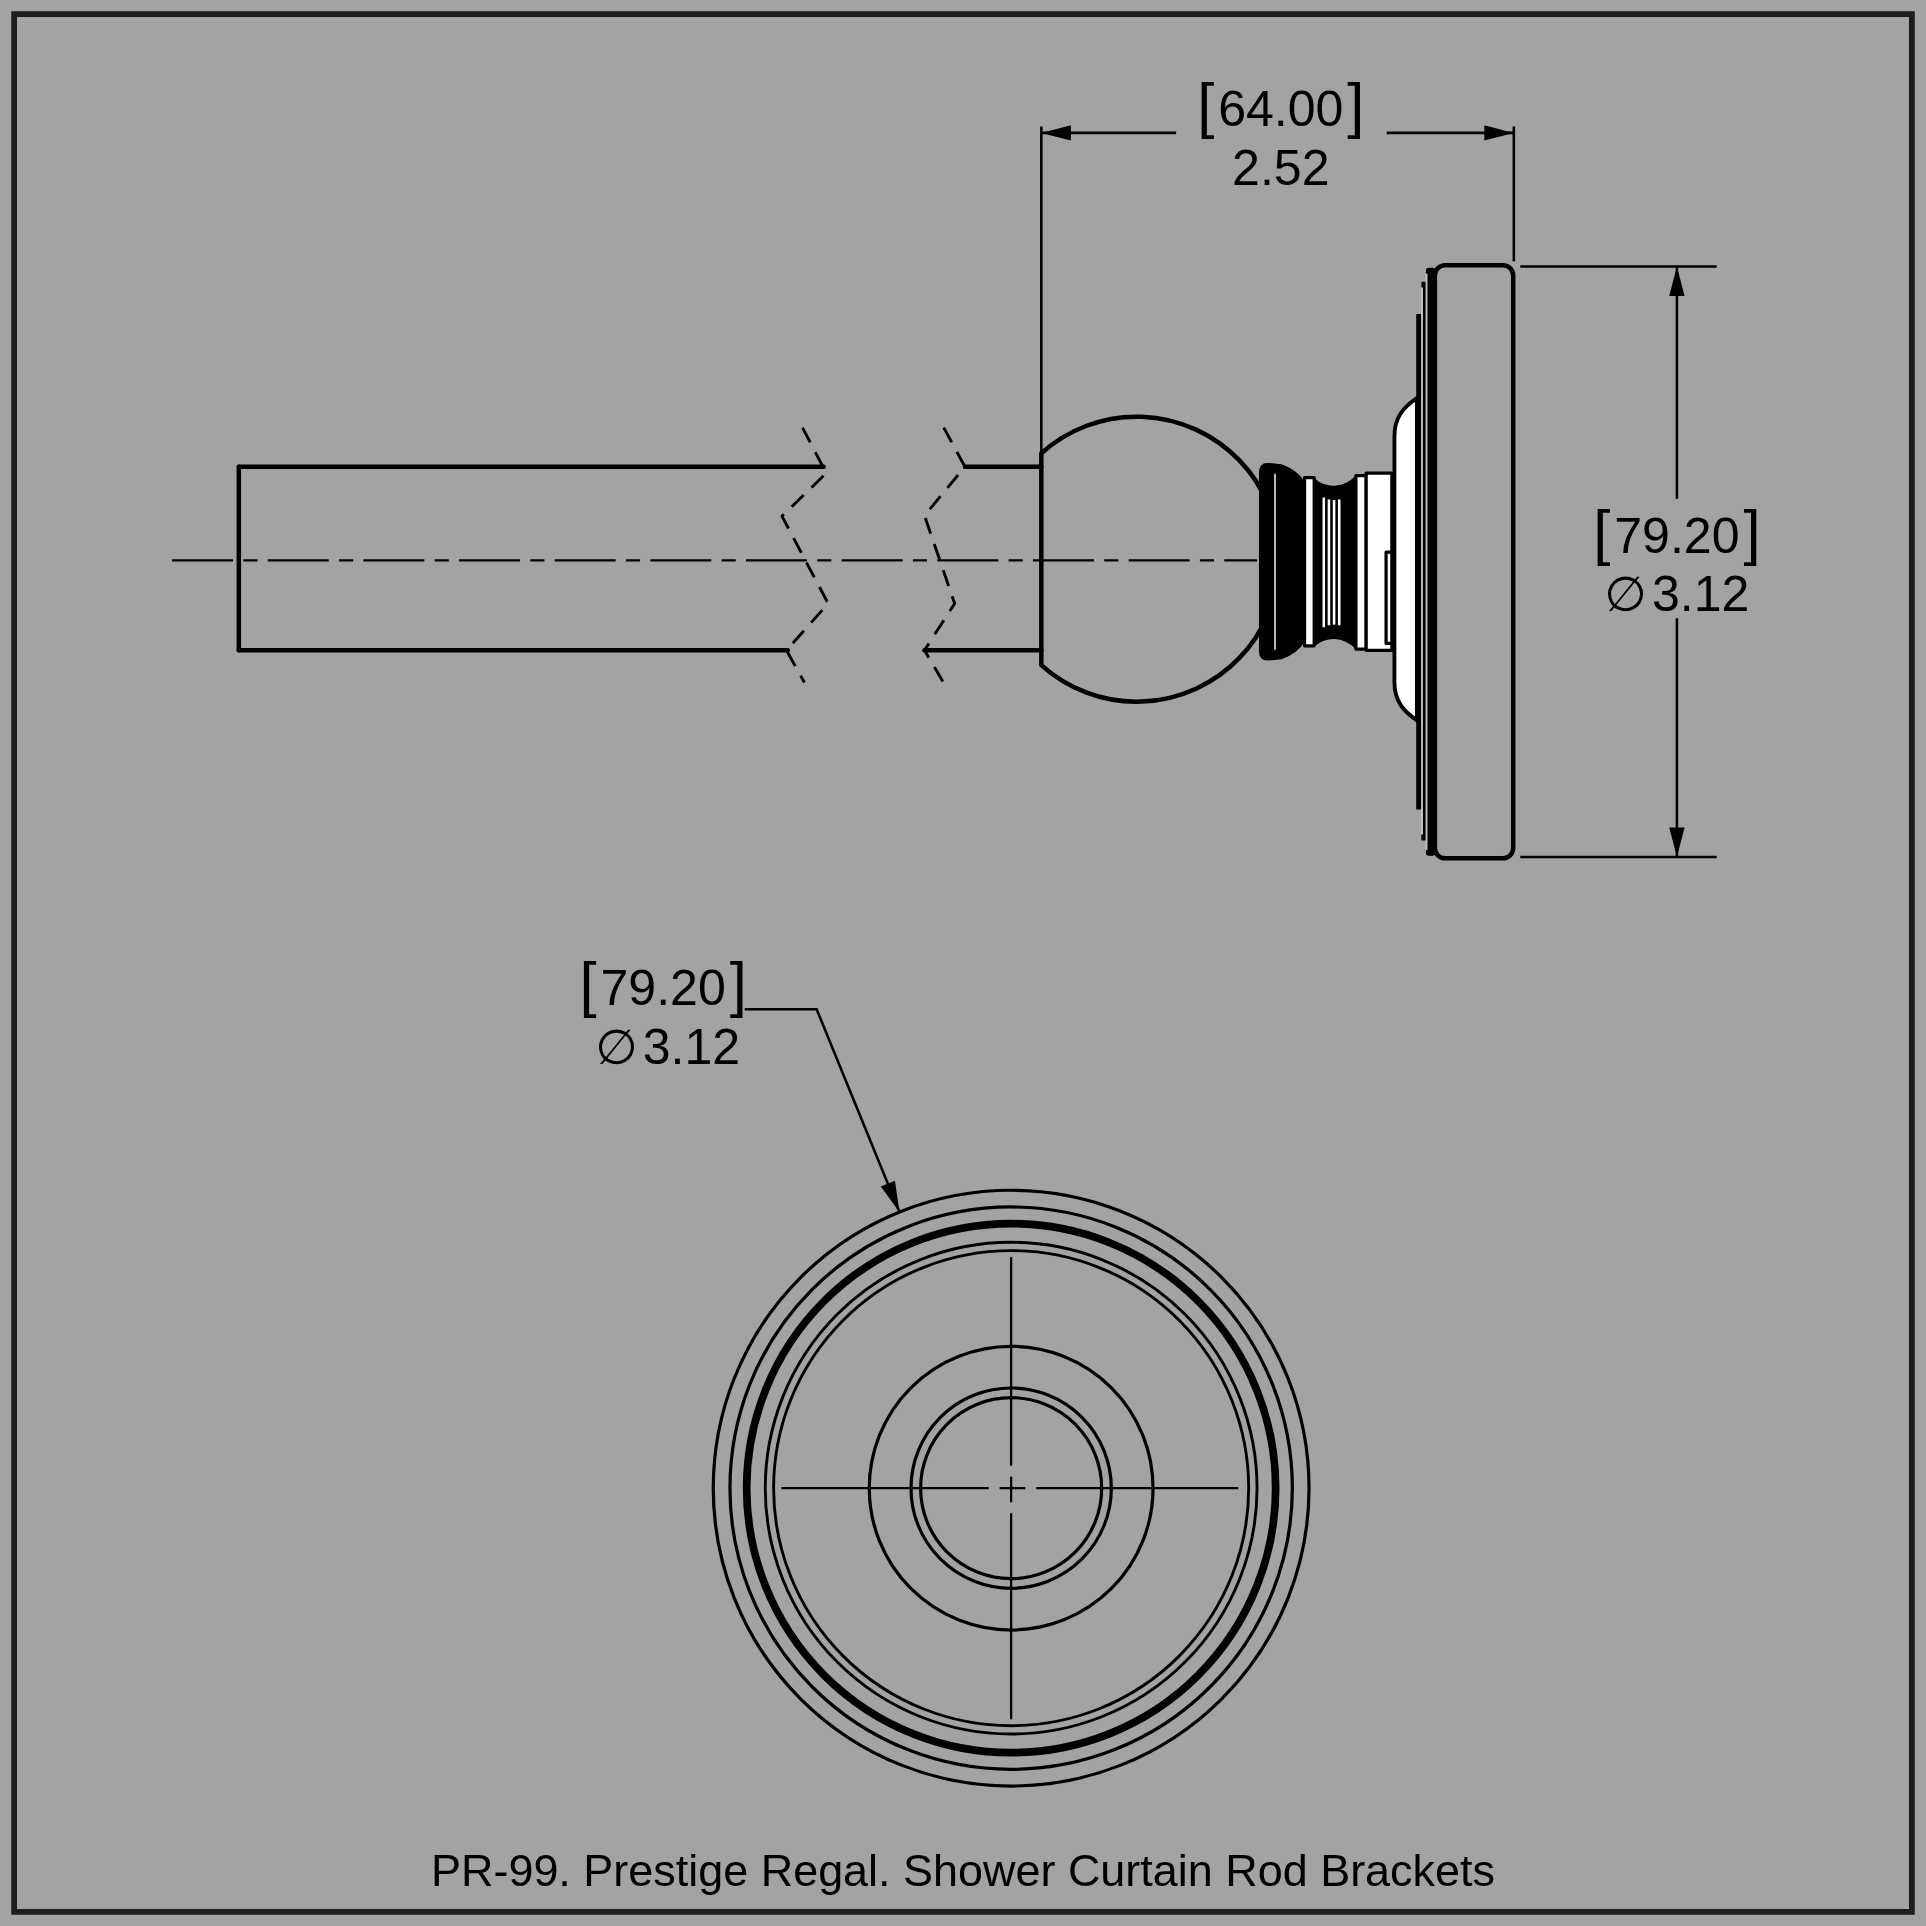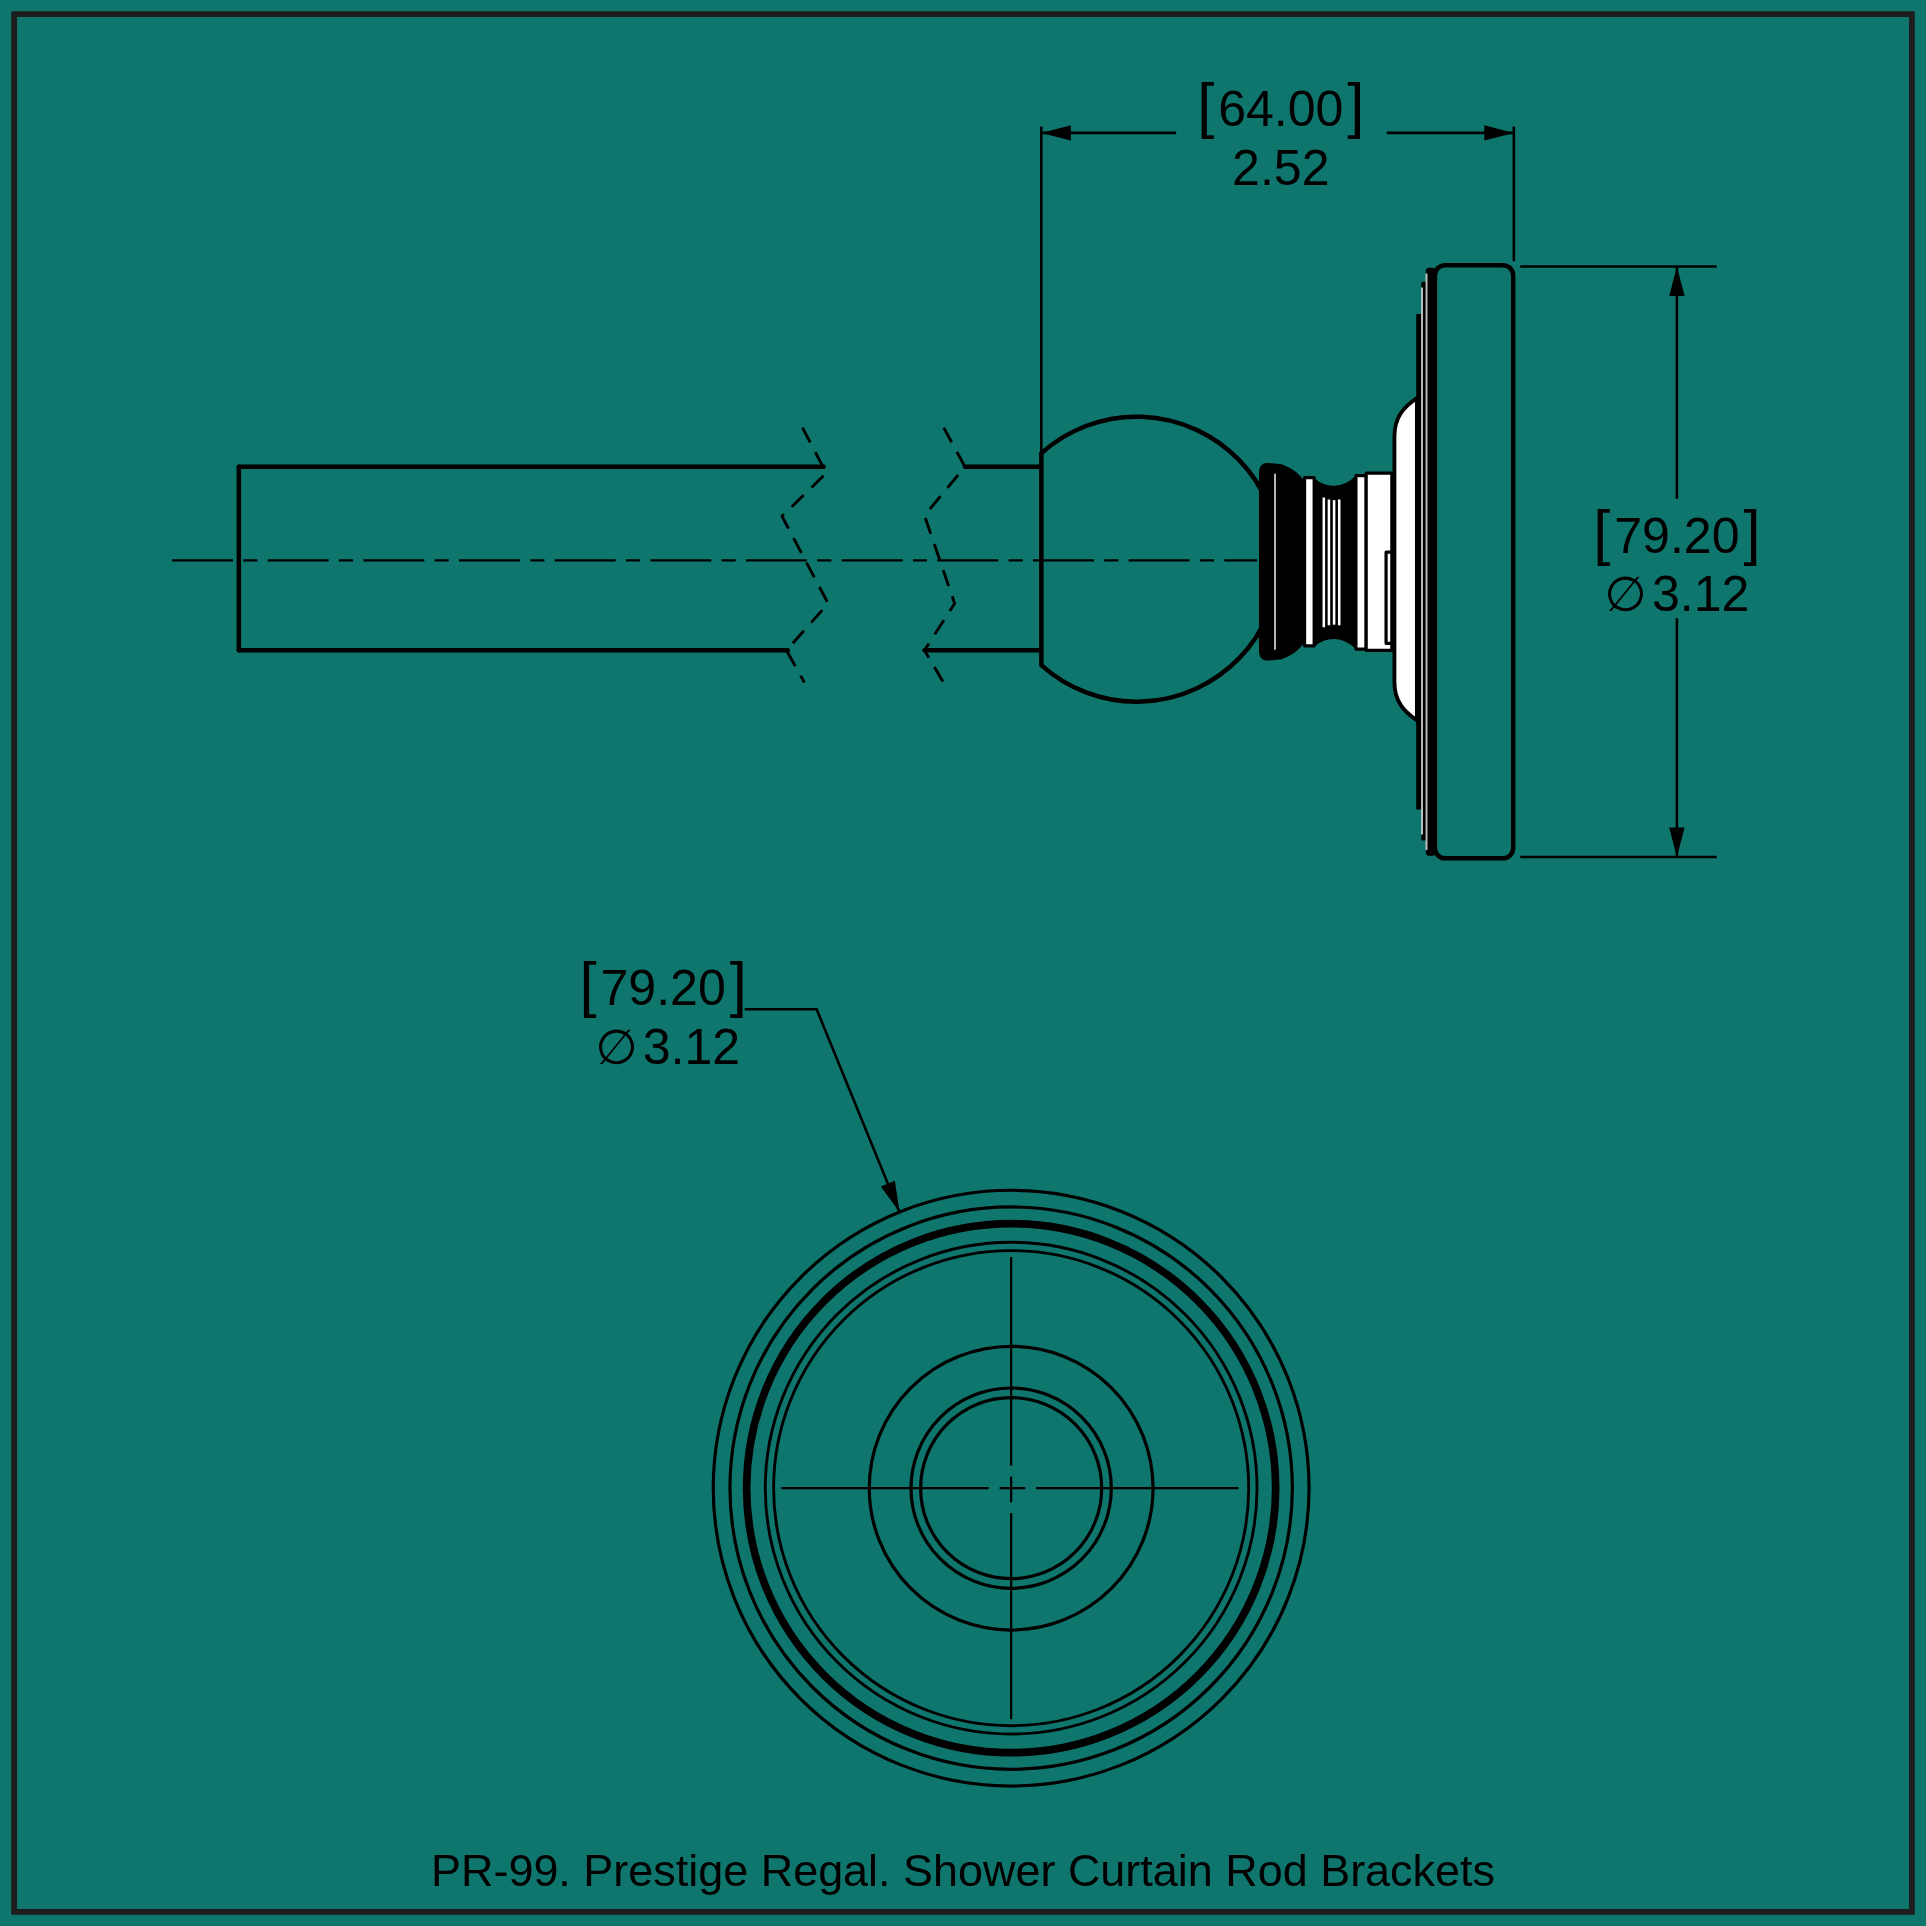--- a/index.html
+++ b/index.html
@@ -1,18 +1,18 @@
 <!DOCTYPE html>
 <html style="font-size:10.3px"><head>
 <meta charset="utf-8">
 <style>
   html,body{margin:0;padding:0;background:#ffffff;}
   body{display:flex;align-items:center;justify-content:center;min-height:100vh;
        font-family:"Liberation Sans",sans-serif;}
-  .sheet{width:min(100vw,100vh);aspect-ratio:1/1;background:#0f766e;}
+  .sheet{width:min(100vw,100vh);aspect-ratio:1/1;background:#a3a3a3;}
   svg{width:100%;height:100%;display:block;}
   
   .outline{fill:none;stroke:#000;stroke-width:7;stroke-linejoin:round;stroke-linecap:round;}
   .outline-thin{fill:none;stroke:#000;stroke-width:5;stroke-linejoin:round;}
   .solid-black{fill:#000;stroke:#000;stroke-width:2;stroke-linejoin:round;}
   .white-face{fill:#fff;stroke:#000;stroke-width:5;stroke-linejoin:round;}
   .dimline{fill:none;stroke:#000;stroke-width:4;}
   .extline{fill:none;stroke:#000;stroke-width:4;}
   .arrow{fill:#000;stroke:none;}
   .centerline{fill:none;stroke:#000;stroke-width:3.5;stroke-dasharray:95 16 22 16;}

